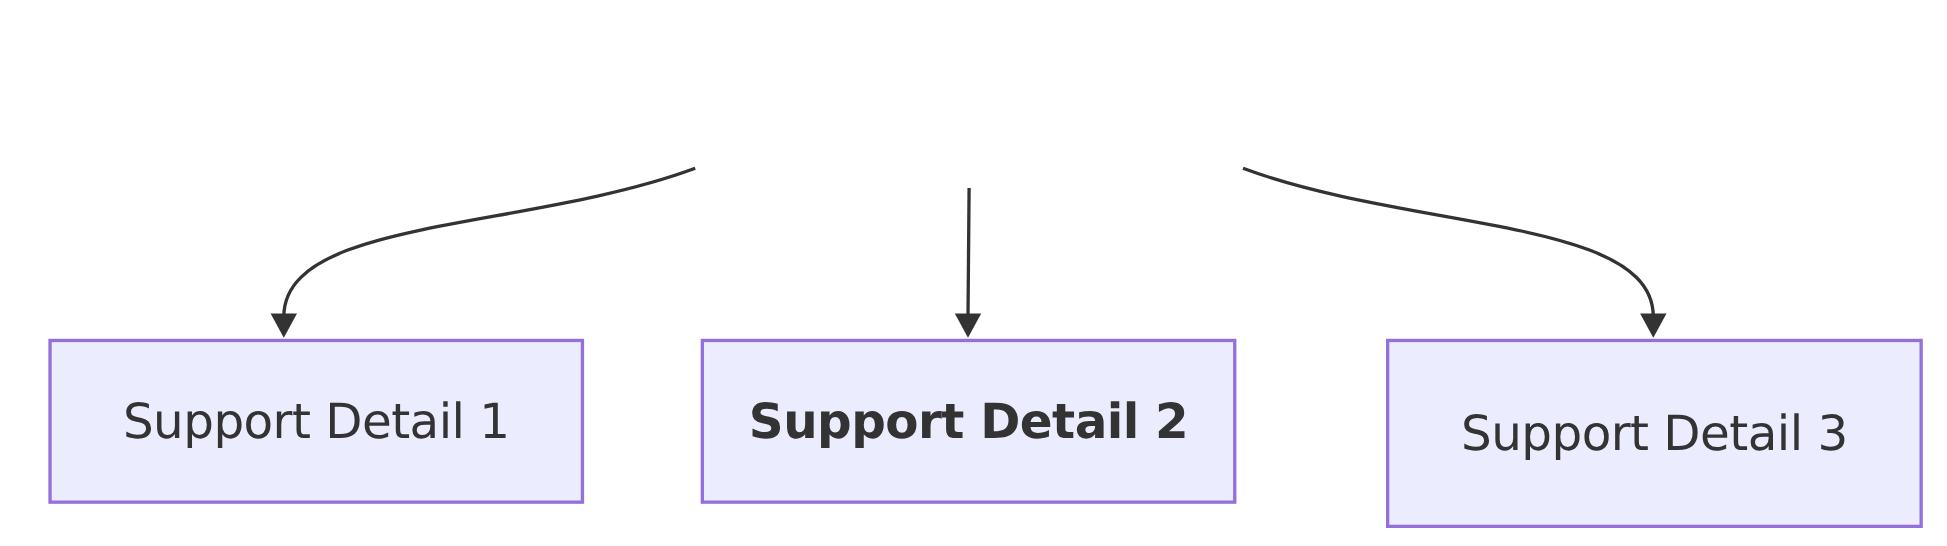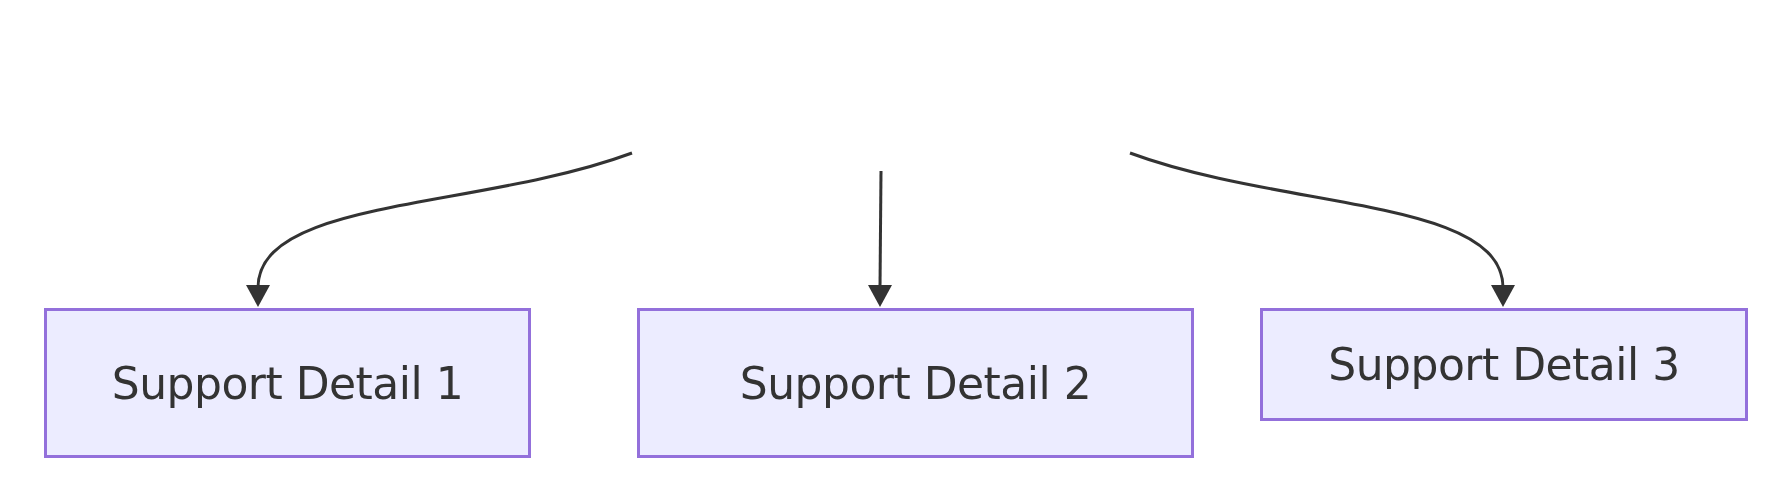--- a/index.html
+++ b/index.html
@@ -41,22 +41,22 @@
     display: flex;
     align-items: center;
     justify-content: center;
     font-size: 44px;
     letter-spacing: -0.5px;
     white-space: nowrap;
     text-align: center;
   }
   .node-start   { left: 632px;  top: 21px;  width: 498px; height: 150px; }
   .node-detail1 { left: 13px;   top: 308px; width: 487px; height: 150px; margin-left: 31px; }
-  .node-detail2 { left: 637px;  top: 308px; width: 557px; height: 150px; }
-  .node-detail3 { left: 1260px; top: 308px; width: 488px; height: 113px; }
+  .node-detail2 { left: 637px;  top: 308px; width: 487px; height: 150px; font-weight: bold; }
+  .node-detail3 { left: 1260px; top: 308px; width: 488px; height: 172px; }
 </style>
 </head>
 <body>
 
 <div class="stage">
 
   <svg class="edges-layer" viewBox="0 0 1770 496" xmlns="http://www.w3.org/2000/svg">
 
     <g>
       <path class="edge-path" d="M 632 153 C 478 210, 258 198, 258 288"></path>

